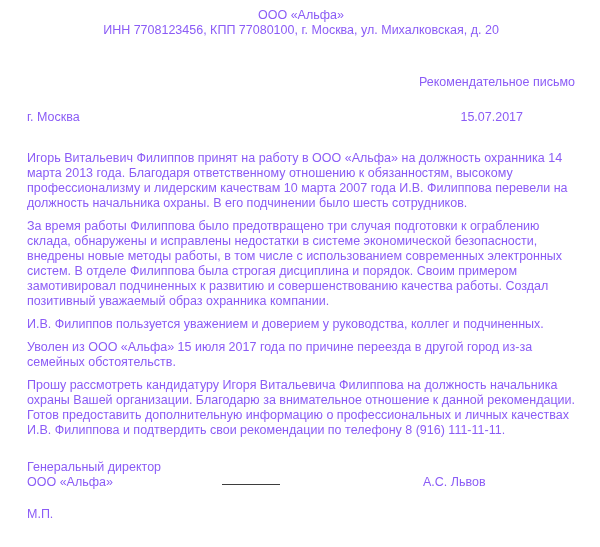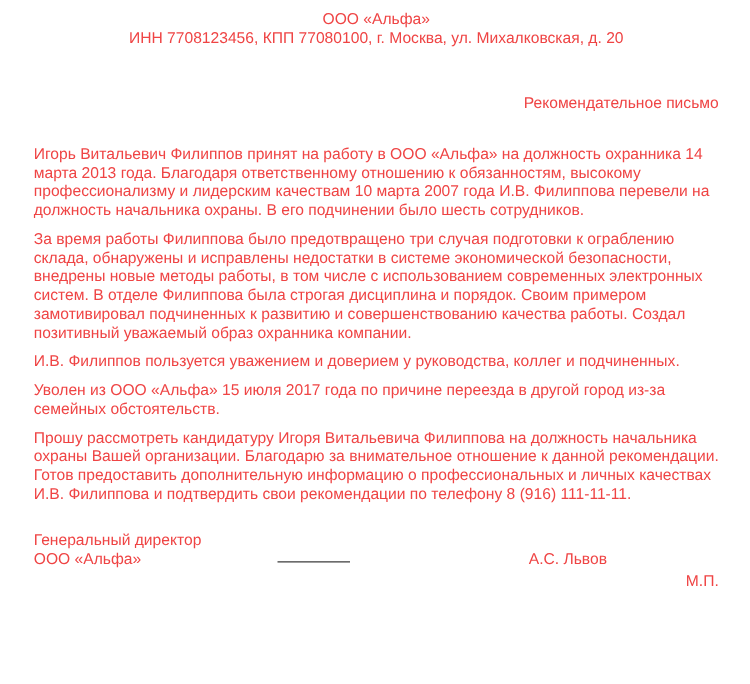--- a/index.html
+++ b/index.html
@@ -46,34 +46,38 @@
     width: 58px;
     height: 0;
     border-bottom: 1px solid #3d3d3d;
   }
   .sig-name {
     position: absolute;
     left: 396px;
     top: 15px;
     white-space: nowrap;
   }
-  .seal-mark { margin-top: 3px; text-align: right; }
+  .seal-mark { margin-top: 17px; }
 </style>
 </head>
 <body style="background: rgb(255, 255, 255);">
 
-<div class="page" style="color: #ef4444;">
+<div class="page" style="color: #8b5cf6;">
 
   <div class="letterhead">
     <div>ООО «Альфа»</div>
     <div>ИНН 7708123456, КПП 77080100, г. Москва, ул. Михалковская, д. 20</div>
   </div>
 
   <div class="doc-title">Рекомендательное письмо</div>
 
+  <div class="meta-row">
+    <span class="city">г. Москва</span>
+    <span class="date">15.07.2017</span>
+  </div>
 
   <div class="paragraphs">
       <p><span>Игорь Витальевич Филиппов принят на работу в ООО «Альфа» на должность охранника 14 марта 2013 года. Благодаря ответственному отношению к обязанностям, высокому профессионализму и лидерским качествам </span><span class="b">10</span><span> марта 2007 года И.В. Филиппова перевели на должность начальника охраны. В его подчинении было шесть сотрудников.</span></p>
       <p><span>За время работы Филиппова было предотвращено три случая подготовки к ограблению склада, обнаружены и исправлены недостатки в системе экономической безопасности, внедрены новые методы работы, в том числе с использованием современных электронных систем. В отделе Филиппова была строгая дисциплина и порядок. Своим примером замотивировал подчиненных к развитию и совершенствованию качества работы. Создал позитивный уважаемый образ охранника компании.</span></p>
       <p><span>И.В. Филиппов пользуется уважением и доверием у руководства, коллег и подчиненных.</span></p>
       <p><span>Уволен из ООО «Альфа» 15 июля 2017 года по причине переезда в другой город из-за семейных обстоятельств.</span></p>
       <p><span>Прошу рассмотреть кандидатуру Игоря Витальевича Филиппова на должность начальника охраны Вашей организации. Благодарю за внимательное отношение к данной рекомендации. Готов предоставить дополнительную информацию о профессиональных и личных качествах</span><br><span>И.В. Филиппова и подтвердить свои рекомендации по телефону 8 (916) </span><span class="b">111-11-11</span><span>.</span></p>
     </div>
 
   <div class="sig-block">

